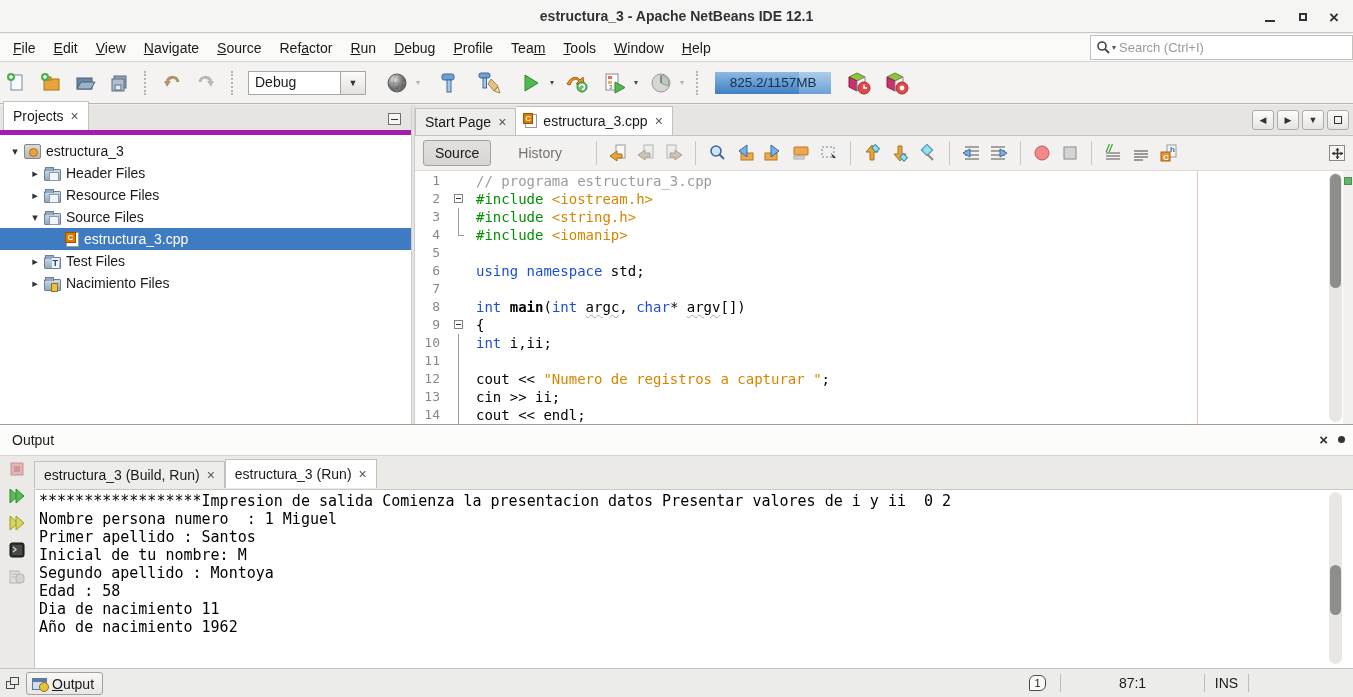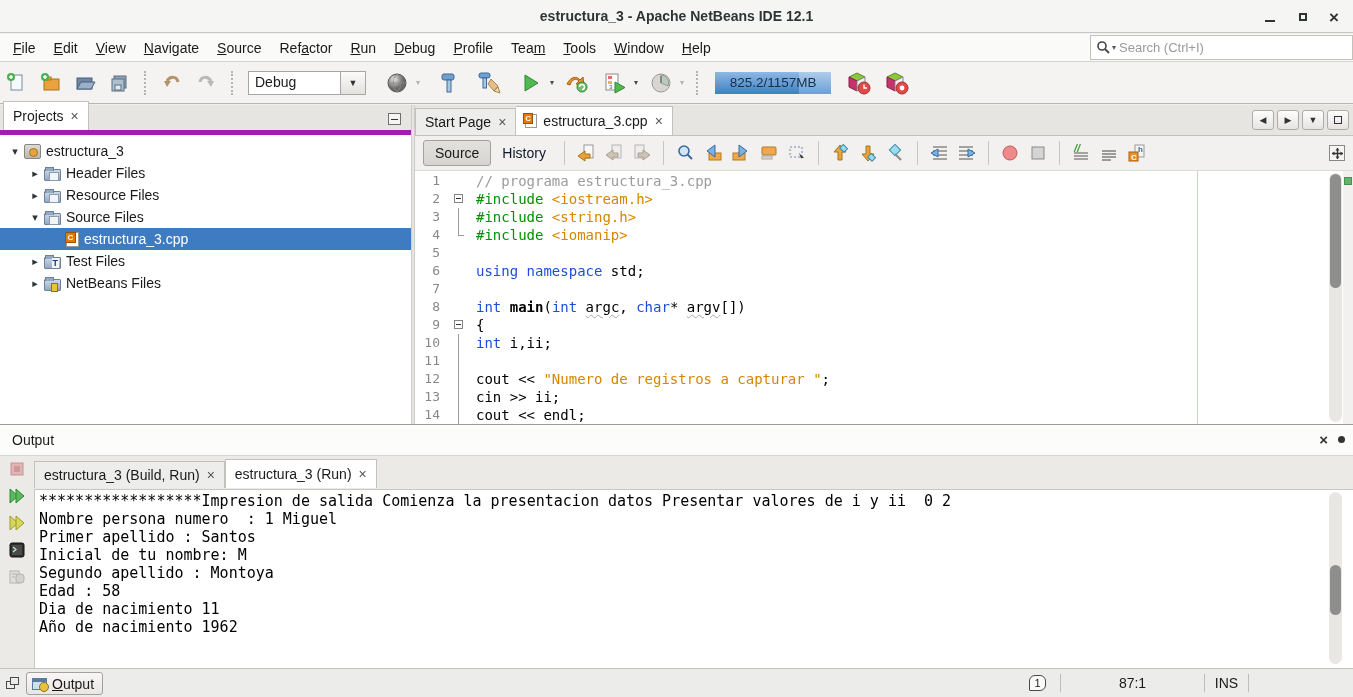--- a/index.html
+++ b/index.html
@@ -73,21 +73,21 @@
   #editor-tabbar .tab { margin-left:0; border-left:none; }
   #editor-tabbar .tab:first-child { border-left:1px solid #c3c1be;text-align:right; }
   .tab-file-icon { width:12px; height:14px; background:#fff; border:1px solid #9a9a98; position:relative; margin-right:6px; }
   .tab-file-icon::after { content:"C"; position:absolute; left:-3px; top:-2px; background:#e07b00; color:#fff; font-size:8px; font-weight:bold; padding:0 1px; line-height:9px; border:1px solid #9a5400; }
   #tab-nav { position:absolute; right:4px; top:5px; display:flex; gap:3px; }
   .nav-btn { width:22px; height:20px; background:linear-gradient(#fdfdfc,#e6e4e1); border:1px solid #aeaca9; border-radius:3px; display:flex; align-items:center; justify-content:center; font-size:9px; color:#2e3436; }
   .nav-btn .sq { width:8px; height:8px; border:1.5px solid #2e3436; }
 
   #ed-toolbar { height:35px; background:#f2f1ef; border-bottom:1px solid #dddbd8; display:flex; align-items:center; padding-left:8px; position:relative; }
   #btn-source { border:1px solid #a3a19e; background:linear-gradient(#e3e1de,#d6d4d1); border-radius:3px; padding:4px 11px; font-size:14px; }
-  #btn-history { padding:4px 11px; font-size:14px; color:#0f172a; }
+  #btn-history { padding:4px 27px; font-size:14px; color:#737373; }
   .ed-sep { width:1px; height:24px; background:#c9c7c4; margin:0 7px; }
   .ebtn { width:26px; height:26px; display:flex; align-items:center; justify-content:center; margin:0 1px; }
   #ed-split { position:absolute; right:8px; top:9px; width:16px; height:16px; border:1px solid #8a8886; background:#f6f5f3; display:flex; align-items:center; justify-content:center; font-size:11px; color:#333; }
 
   #code-area { position:relative; height:253px; background:#fff; overflow:hidden; }
   #code-lines { position:absolute; left:0; top:1px; right:24px; }
   .code-row { height:18px; display:flex; font-family:"DejaVu Sans Mono", monospace; font-size:14px; line-height:18px; white-space:pre; }
   .lnum { width:31px; text-align:right; padding-right:6px; color:#888886; font-size:13px; flex:none; }
   .fold { width:26px; flex:none; position:relative; }
   .fold.line::before { content:""; position:absolute; left:12px; top:0; bottom:0; width:1px; background:#9a9a98; }
@@ -353,21 +353,21 @@
             <span class="tree-label">estructura_3.cpp</span>
           </div>
           <div class="tree-row" style="padding-left: 28px;">
             <span class="tree-arrow">▸</span>
             <span class="tree-icon folder-test"></span>
             <span class="tree-label">Test Files</span>
           </div>
           <div class="tree-row" style="padding-left: 28px;">
             <span class="tree-arrow">▸</span>
             <span class="tree-icon folder-important"></span>
-            <span class="tree-label">NetBeans Files</span>
+            <span class="tree-label">Nacimiento Files</span>
           </div>
         </div>
     </div>
 
     <div id="splitter-v"></div>
 
     <div id="editor">
       <div id="editor-tabbar">
         <div class="tab">
           <span>Start Page</span>

